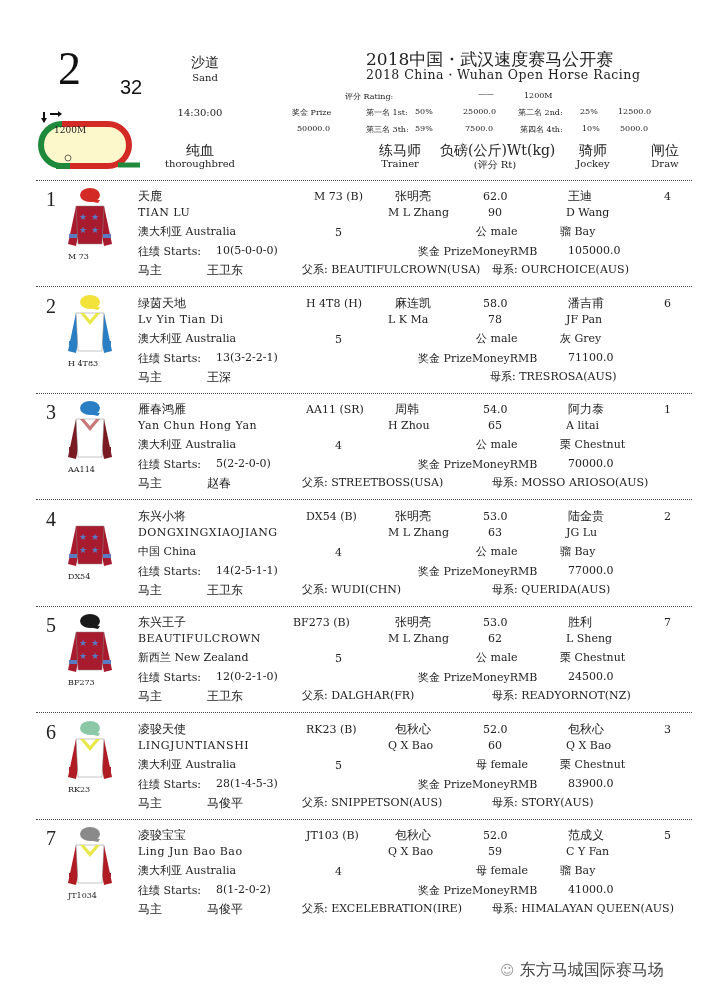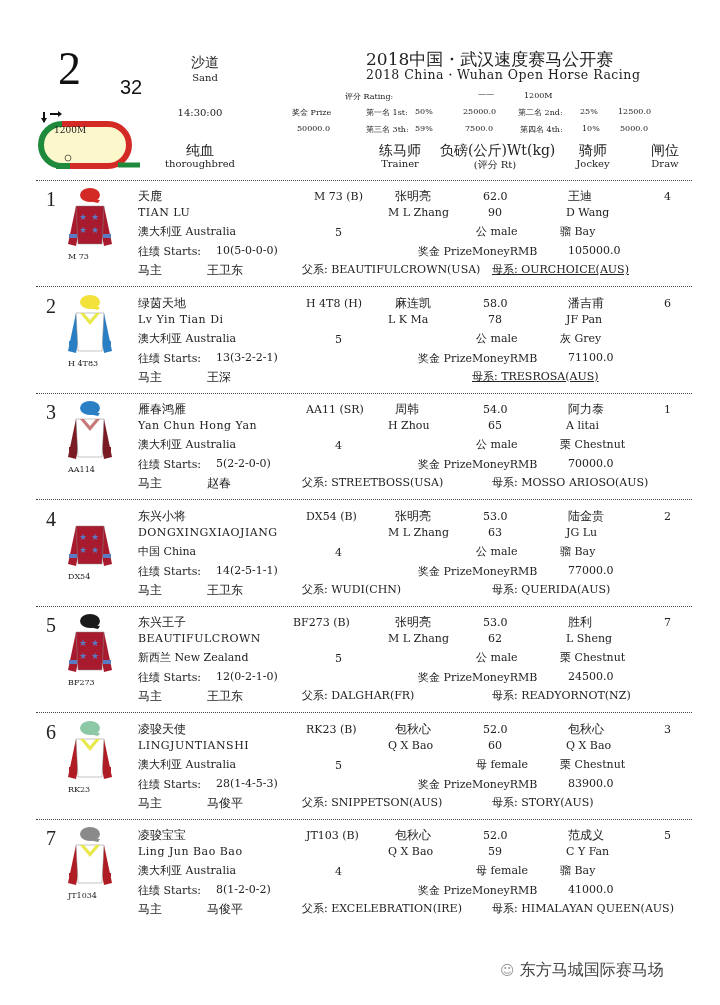--- a/index.html
+++ b/index.html
@@ -126,21 +126,21 @@
     <div class="t" style="left:488px;top:24px;">90</div>
     <div class="t" style="left:476px;top:42px;">公 male</div>
     <div class="t cn" style="left:568px;top:6px;">王迪</div>
     <div class="t" style="left:566px;top:24px;">D Wang</div>
     <div class="t" style="left:560px;top:42px;">骝 Bay</div>
     <div class="t" style="left:664px;top:8px;">4</div>
 
     <div class="t" style="left:418px;top:62px;">奖金 PrizeMoneyRMB</div>
     <div class="t" style="left:568px;top:62px;">105000.0</div>
     <div class="t" style="left:302px;top:80px;">父系: BEAUTIFULCROWN(USA)</div>
-    <div class="t" style="left:492px;top:80px;text-decoration:underline;">母系: OURCHOICE(AUS)</div>
+    <div class="t" style="left:492px;top:80px;">母系: OURCHOICE(AUS)</div>
   </div>
     <div class="divider" style="top: 286px;"></div>
     <div class="entry" style="top: 288.5px;">
     <div class="no">2</div>
     <svg class="silk" viewBox="0 0 48 64" width="48" height="64">
       <ellipse class="cap" cx="24" cy="9" rx="10" ry="7" fill="#f2e23a"></ellipse>
       <path class="capbrim" d="M20 12 L34 14 L32 17 L18 14 Z" fill="#f2e23a"></path>
       <path class="sleeve" d="M10 20 L2 58 L10 60 L16 30 Z" fill="#2a7fc4"></path>
       <path class="sleeve" d="M38 20 L46 58 L38 60 L32 30 Z" fill="#2a7fc4"></path>
       <path class="body" d="M10 20 L38 20 L36 58 L12 58 Z" stroke="#888" stroke-width="0.5" fill="#ffffff"></path>
@@ -166,21 +166,21 @@
     <div class="t" style="left:483px;top:8px;">58.0</div>
     <div class="t" style="left:488px;top:24px;">78</div>
     <div class="t" style="left:476px;top:42px;">公 male</div>
     <div class="t cn" style="left:568px;top:6px;">潘吉甫</div>
     <div class="t" style="left:566px;top:24px;">JF Pan</div>
     <div class="t" style="left:560px;top:42px;">灰 Grey</div>
     <div class="t" style="left:664px;top:8px;">6</div>
 
     <div class="t" style="left:418px;top:62px;">奖金 PrizeMoneyRMB</div>
     <div class="t" style="left:568px;top:62px;">71100.0</div>
-    <div class="t" style="left:472px;top:80px;text-decoration:underline;">母系: TRESROSA(AUS)</div>
+    <div class="t" style="left:490px;top:80px;">母系: TRESROSA(AUS)</div>
   </div>
     <div class="divider" style="top: 392.5px;"></div>
     <div class="entry" style="top: 395px;">
     <div class="no">3</div>
     <svg class="silk" viewBox="0 0 48 64" width="48" height="64">
       <ellipse class="cap" cx="24" cy="9" rx="10" ry="7" fill="#2a7fc4"></ellipse>
       <path class="capbrim" d="M20 12 L34 14 L32 17 L18 14 Z" fill="#2a7fc4"></path>
       <path class="sleeve" d="M10 20 L2 58 L10 60 L16 30 Z" fill="#7a1a22"></path>
       <path class="sleeve" d="M38 20 L46 58 L38 60 L32 30 Z" fill="#7a1a22"></path>
       <path class="body" d="M10 20 L38 20 L36 58 L12 58 Z" stroke="#888" stroke-width="0.5" fill="#ffffff"></path>

